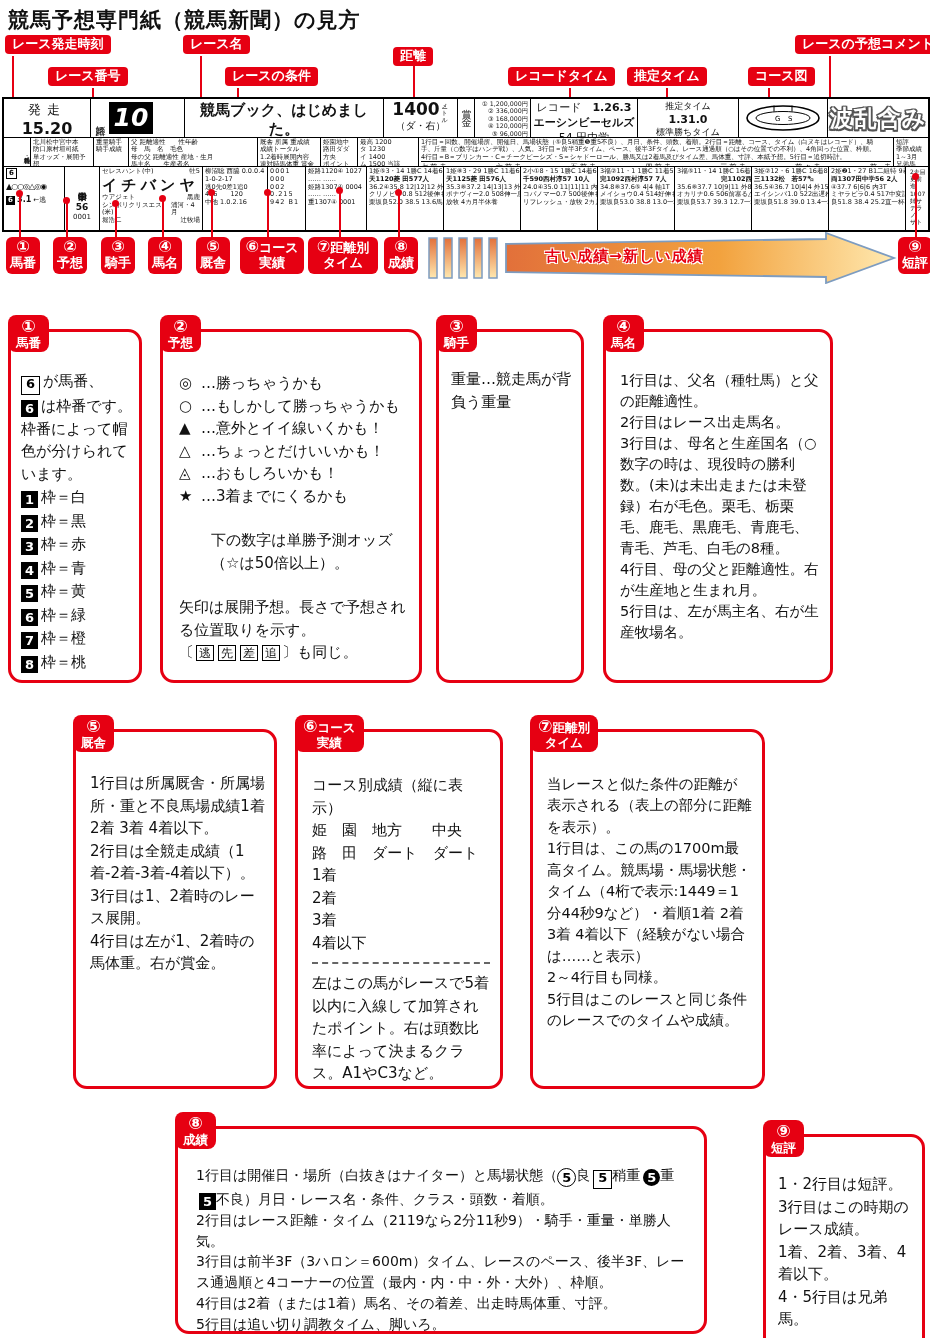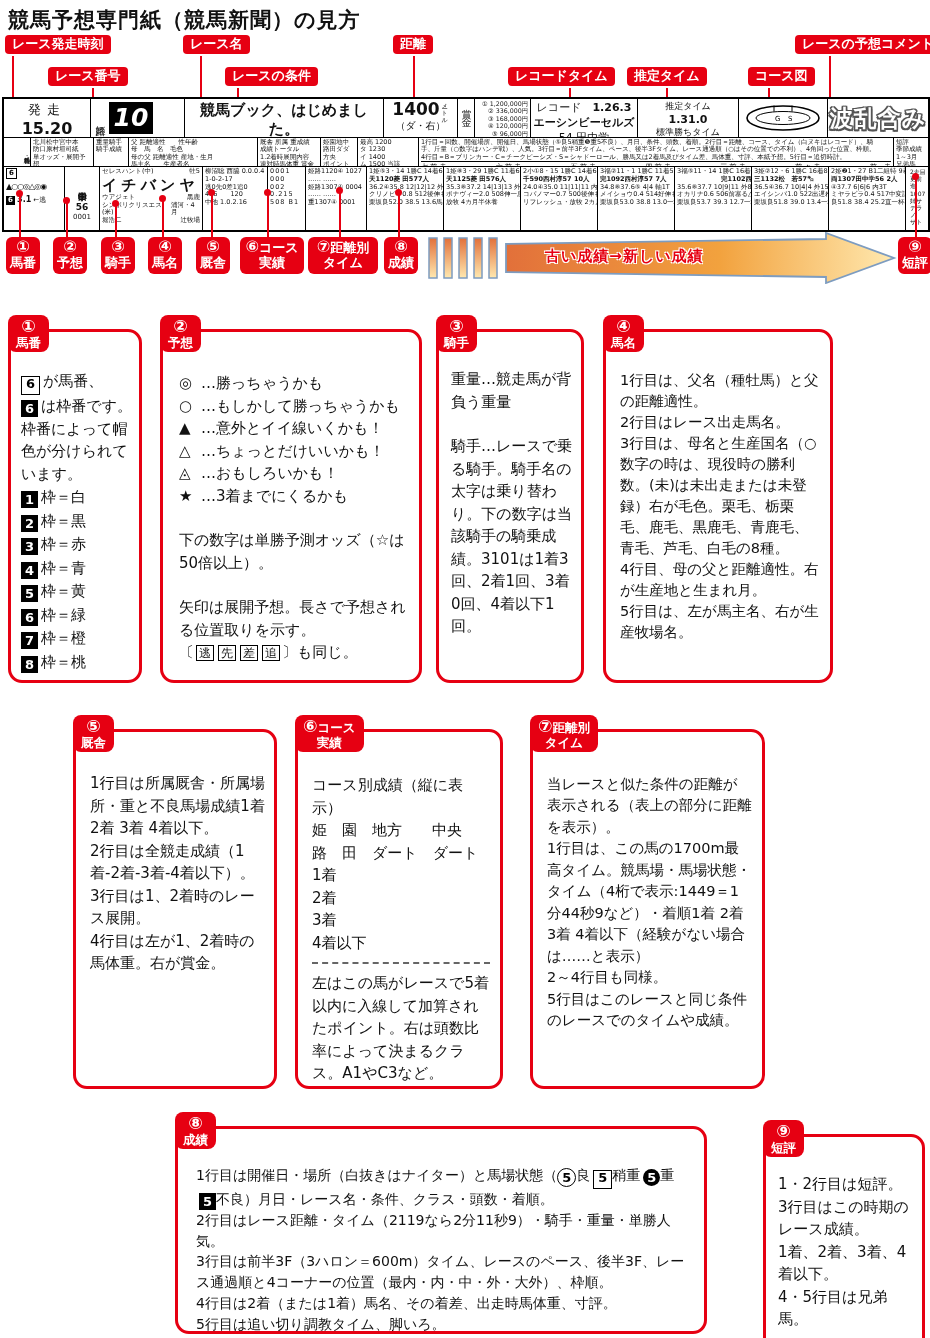--- a/index.html
+++ b/index.html
@@ -84,21 +84,21 @@
 </head>
 <body>
 <div id="stage">
 
 <div class="page-title">競馬予想専門紙（競馬新聞）の見方</div>
 
 <div class="lbl" style="left:5px;top:35px;">レース発走時刻</div>
 <div class="lbl" style="left:48px;top:67px;">レース番号</div>
 <div class="lbl" style="left:183px;top:35px;">レース名</div>
 <div class="lbl" style="left:225px;top:67px;">レースの条件</div>
-<div class="lbl" style="left:393px;top:35px;">距離</div>
+<div class="lbl" style="left:393px;top:47px;">距離</div>
 <div class="lbl" style="left:508px;top:67px;">レコードタイム</div>
 <div class="lbl" style="left:627px;top:67px;">推定タイム</div>
 <div class="lbl" style="left:748px;top:67px;">コース図</div>
 <div class="lbl" style="left:795px;top:35px;">レースの予想コメント</div>
 
 <div class="vline" style="left:12px;top:56px;height:50px;"></div>
     <div class="dot" style="left:9px;top:102px;"></div>
 <div class="vline" style="left:92px;top:88px;height:13px;"></div>
     <div class="dot" style="left:89px;top:97px;"></div>
 <div class="vline" style="left:200px;top:56px;height:46px;"></div>
@@ -268,21 +268,21 @@
           <div style="white-space:nowrap;">1-0-2-17</div>
           <div style="white-space:nowrap;">逃0先0差1追0</div>
           <div style="white-space:nowrap;">496　　120</div>
           <div style="white-space:nowrap;">中他 1.0.2.16</div>
         </div>
     <div class="pc hrow-cell" style="width:33px;">
           <div style="letter-spacing:1px;">0001</div>
           <div style="letter-spacing:1px;">000</div>
           <div style="letter-spacing:1px;">002</div>
           <div style="letter-spacing:1px;">0.215</div>
-          <div style="letter-spacing:1px;">508 B1</div>
+          <div style="letter-spacing:1px;">942 B1</div>
         </div>
     <div class="pc hrow-cell" style="width:56px;">
           <div style="white-space:nowrap;">姫路1120④ 1027</div>
           <div style="white-space:nowrap;">…… ……</div>
           <div style="white-space:nowrap;">姫路1307④ 0004</div>
           <div style="white-space:nowrap;">…… ……</div>
           <div style="white-space:nowrap;">重1307④ 0001</div>
         </div>
     <div style="flex:1;display:flex;">
 
@@ -462,34 +462,33 @@
   <div class="ebody btxt" style="margin-top:14px;height:354px;padding:40px 12px 6px 16px;font-size:15px;">
     <div>
 
     <div class="mark-row"><span class="mark-sym">◎</span><span>…勝っちゃうかも</span></div>
           <div class="mark-row"><span class="mark-sym">○</span><span>…もしかして勝っちゃうかも</span></div>
           <div class="mark-row"><span class="mark-sym">▲</span><span>…意外とイイ線いくかも！</span></div>
           <div class="mark-row"><span class="mark-sym">△</span><span>…ちょっとだけいいかも！</span></div>
           <div class="mark-row"><span class="mark-sym">◬</span><span>…おもしろいかも！</span></div>
           <div class="mark-row"><span class="mark-sym">★</span><span>…3着までにくるかも</span></div>
         </div>
-    <p class="bp" style="margin-top:22px;">下の数字は単勝予測オッズ（☆は50倍以上）。</p>
+    <p class="bp" style="margin-top:22px;margin-left:32px;">下の数字は単勝予測オッズ（☆は50倍以上）。</p>
     <p class="bp" style="margin-top:22px;">矢印は展開予想。長さで予想される位置取りを示す。</p>
     <div class="bp"><span>〔</span><span><span class="sq">逃</span><span class="sq">先</span><span class="sq">差</span><span class="sq">追</span></span><span>〕も同じ。</span></div>
   </div>
 </div>
 
 <div class="ebox" style="left:436px;top:315px;width:148px;height:368px;">
   <div class="badge">
         <div class="bnum">③</div>
         <div class="bl">騎手</div>
       </div>
   <div class="ebody btxt" style="margin-top:14px;height:354px;padding:36px 8px 6px 12px;font-size:15px;">
     <p class="bp">重量…競走馬が背負う重量</p>
-    <p class="bp" style="margin-top:22px;">騎手…レースで乗る騎手。騎手名の太字は乗り替わり。下の数字は当該騎手の騎乗成績。3101は1着3回、2着1回、3着0回、4着以下1回。</p>
   </div>
 </div>
 
 <div class="ebox" style="left:603px;top:315px;width:230px;height:368px;">
   <div class="badge">
         <div class="bnum">④</div>
         <div class="bl">馬名</div>
       </div>
   <div class="ebody btxt" style="margin-top:14px;height:354px;padding:38px 10px 6px 14px;font-size:14.5px;line-height:1.45;">
     <p class="bp">1行目は、父名（種牡馬）と父の距離適性。</p>

